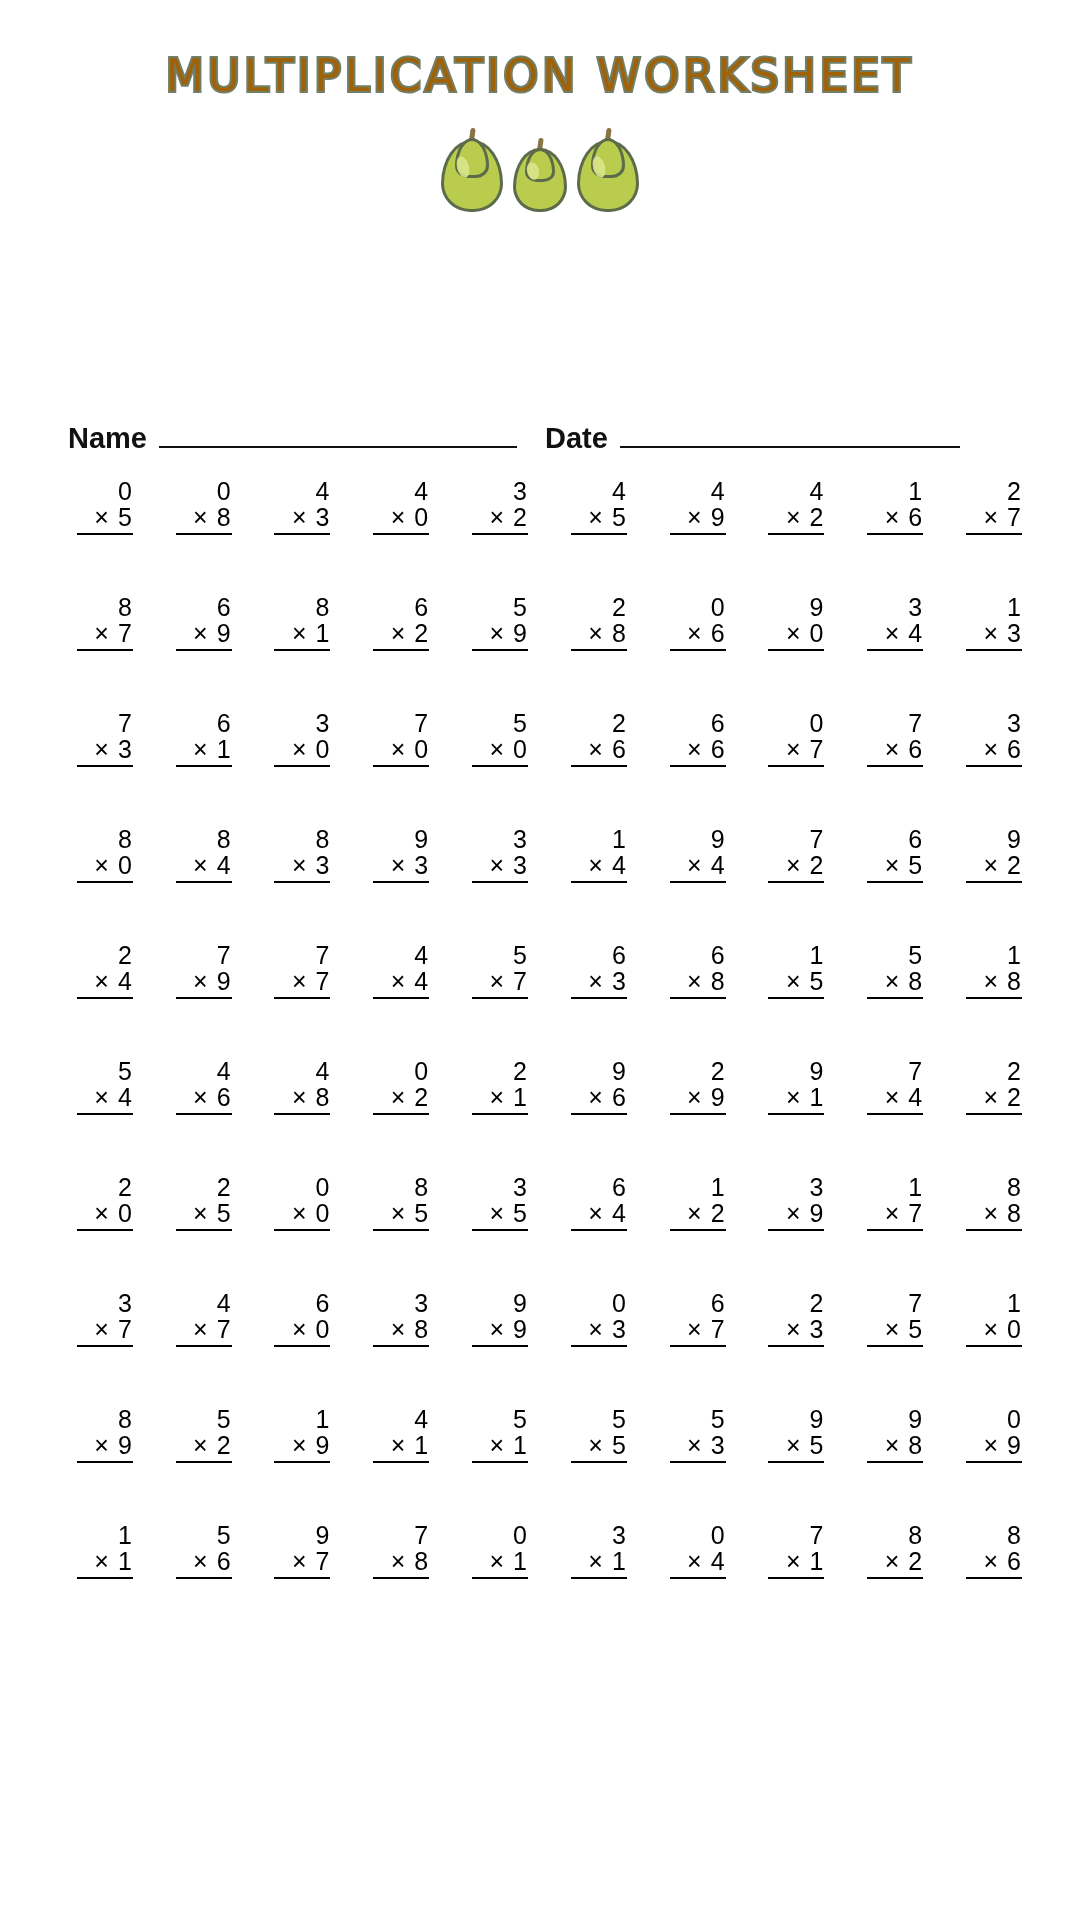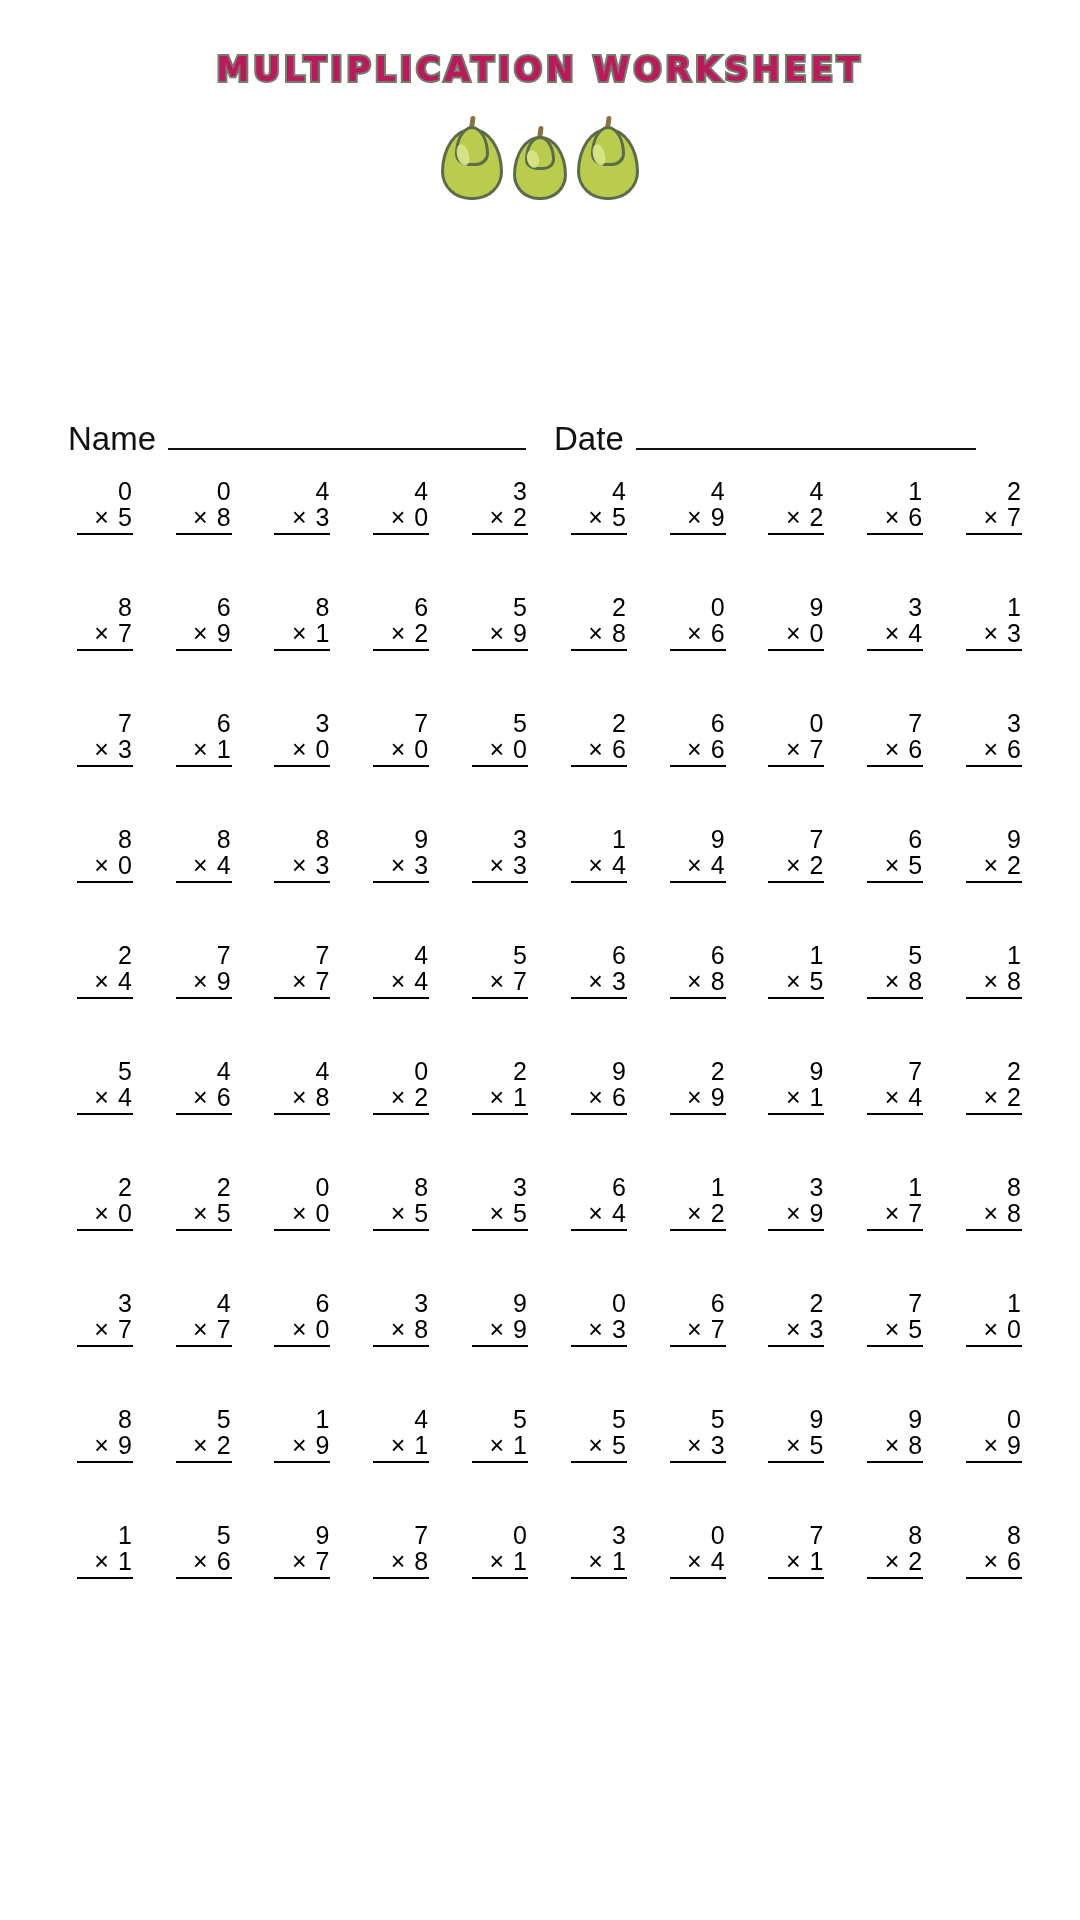--- a/index.html
+++ b/index.html
@@ -15,24 +15,24 @@
     overflow: hidden;
   }
 
   
   #title-block {
     text-align: center;
     padding-top: 52px;
   }
   #worksheet-title {
     font-family: "DejaVu Sans", sans-serif;
-    font-size: 33px;
-    font-weight: 700;
+    font-size: 44px;
+    font-weight: 400;
     letter-spacing: 4px;
-    color: #be185d;
+    color: #a16207;
     -webkit-text-stroke: 4px #6f7f6a;
     paint-order: stroke fill;
     text-transform: uppercase;
     line-height: 1.1;
     display: inline-block;
   }
 
   
   #pear-row {
     display: flex;
@@ -100,23 +100,24 @@
     position: absolute;
     top: 420px;
     left: 68px;
     right: 68px;
     display: flex;
     align-items: baseline;
     font-size: 28px;
     color: #111;
   }
   .field-label {
-    font-size: 33px;
+    font-size: 29px;
     color: #111;
     white-space: nowrap;
+    font-weight: bold;
   }
   .field-line {
     border-bottom: 2px solid #111;
     height: 26px;
     margin-left: 12px;
   }
   #name-line { width: 358px; }
   #date-line { width: 340px; }
   #date-label { margin-left: 28px; }
 

